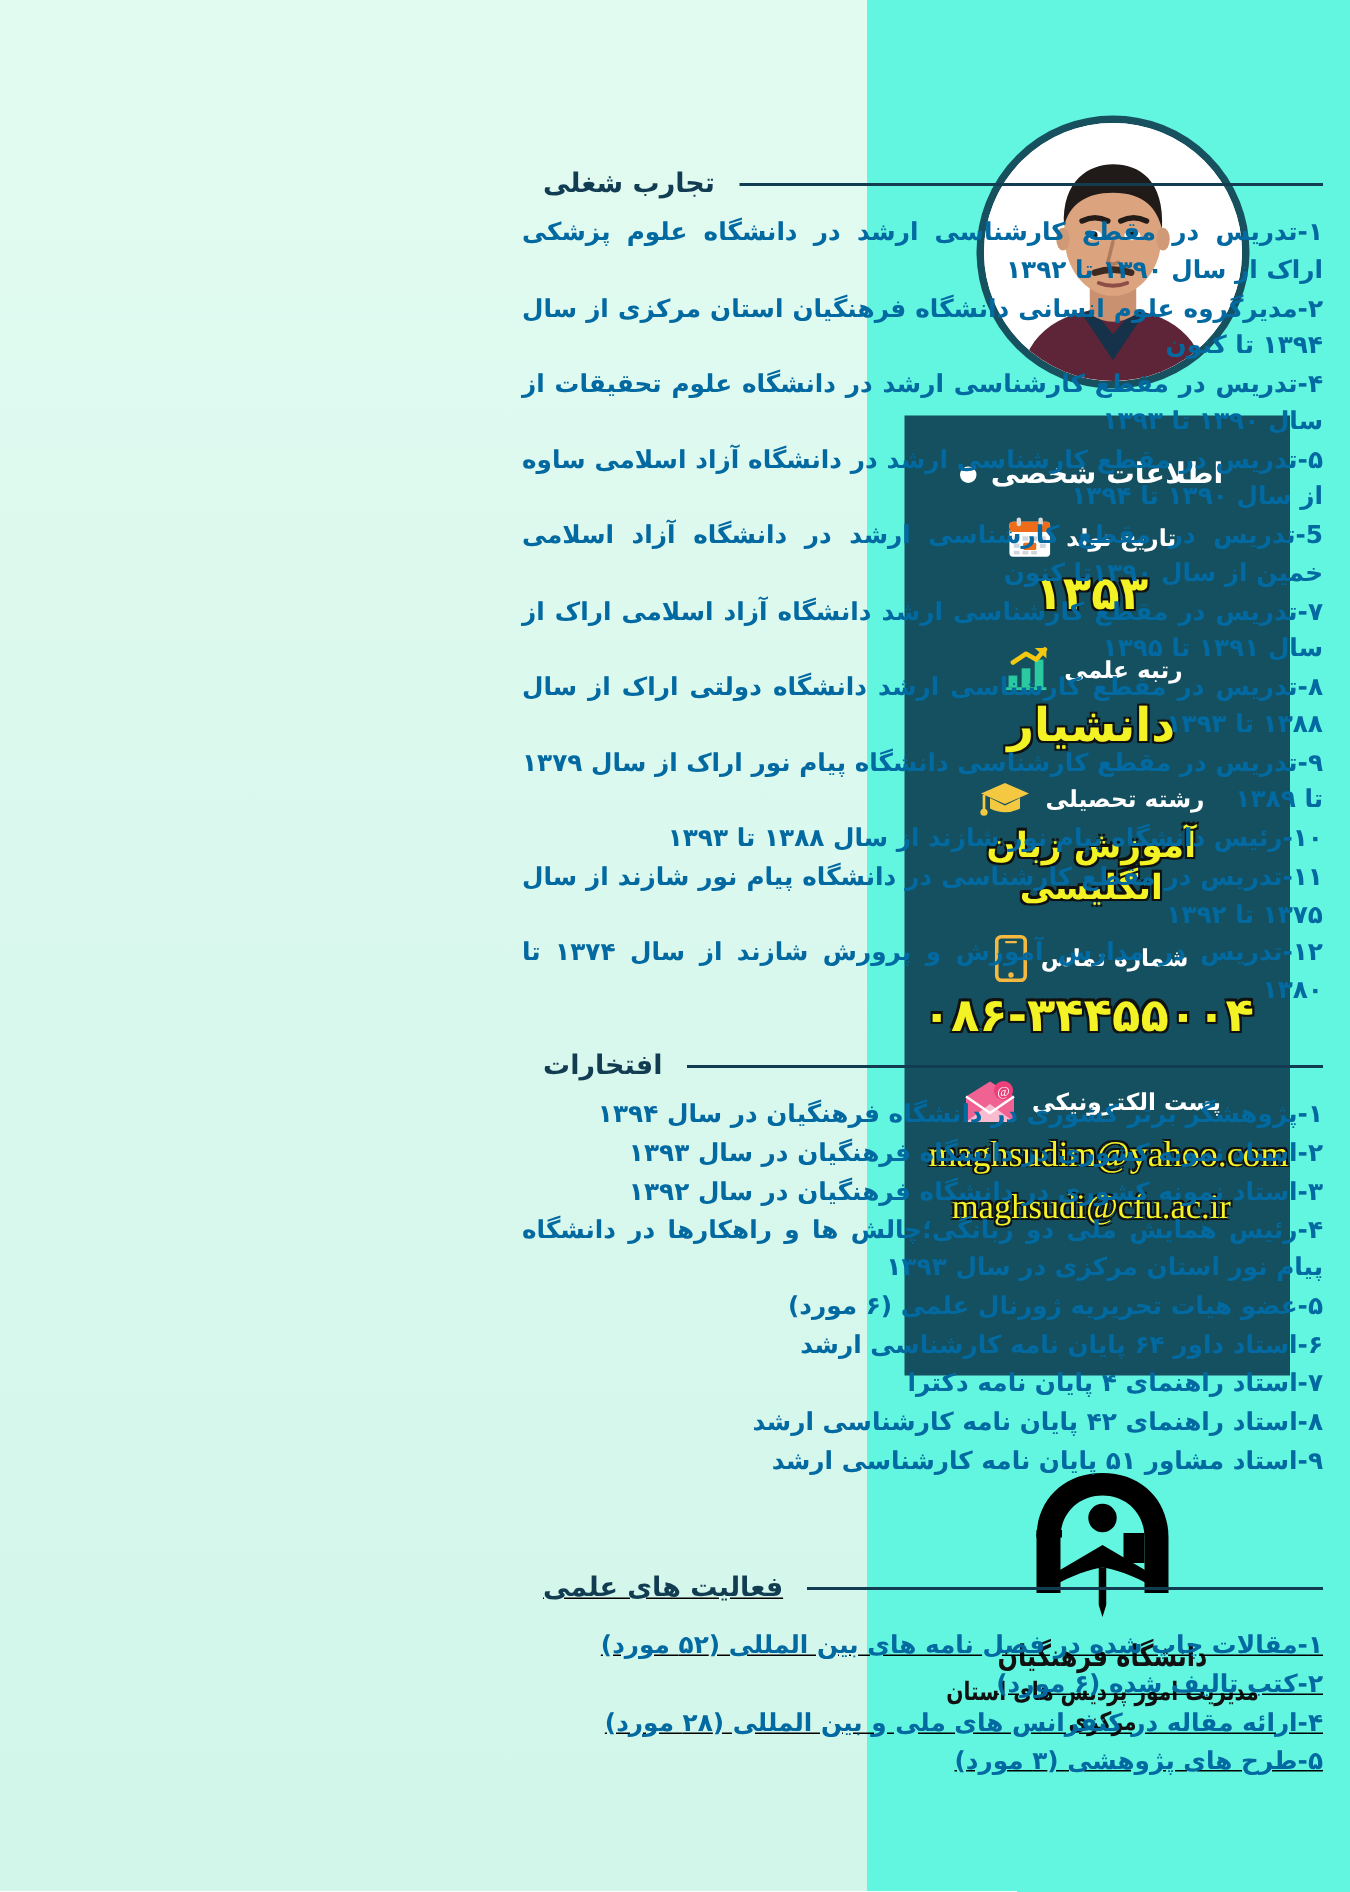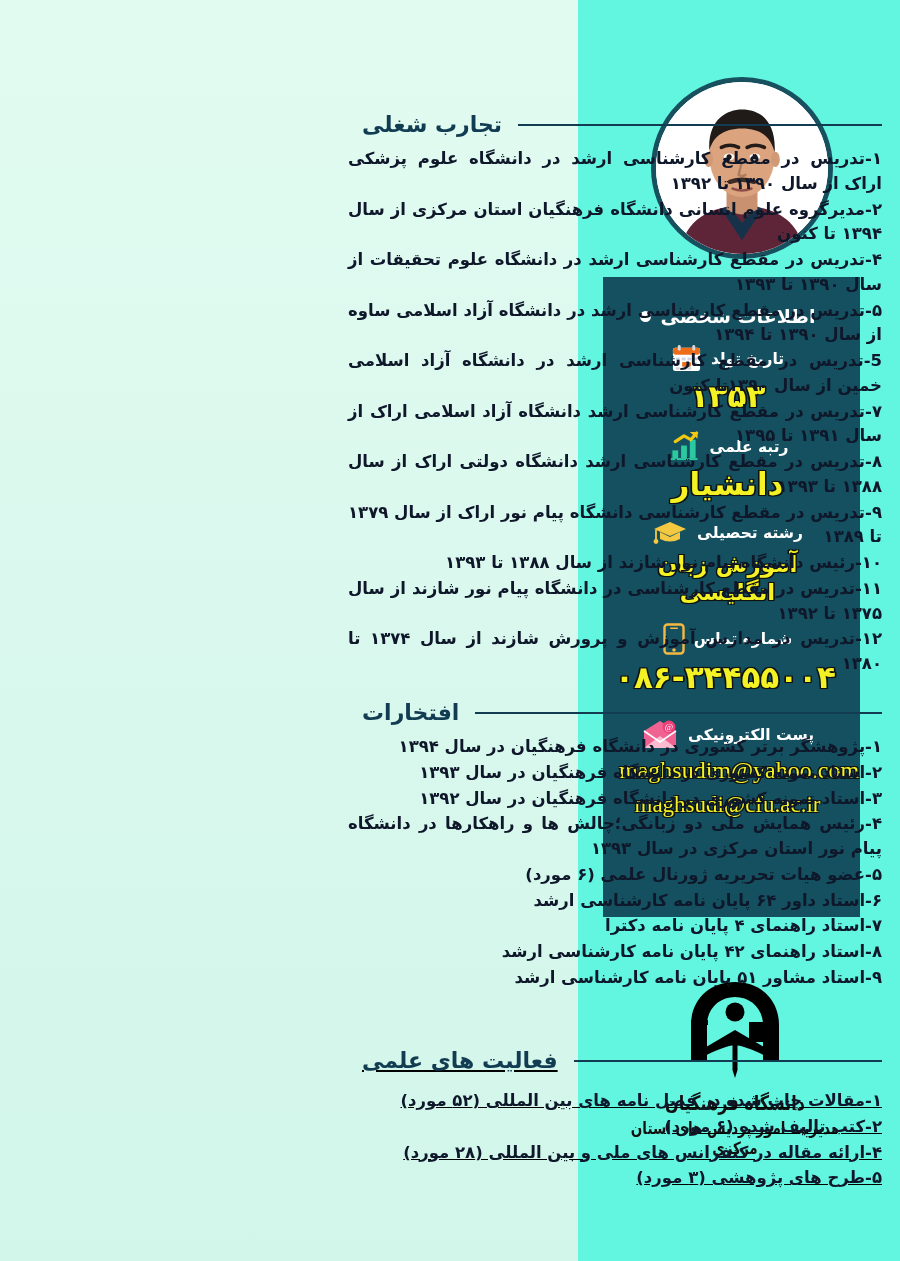--- a/index.html
+++ b/index.html
@@ -158,38 +158,38 @@
     direction: rtl;
   }
   .section-header {
     display: flex;
     align-items: center;
     gap: 0;
     margin-bottom: 10px;
   }
   .section-title {
     color: #123c52;
-    font-size: 22px;
+    font-size: 18px;
     font-weight: bold;
     white-space: nowrap;
     padding-left: 14px;
   }
   .section-rule {
     flex: 1 1 auto;
     height: 2px;
     background: #123c52;
     margin-left: 16px;
   }
   .item-list {
     list-style: none;
     margin: 0;
     padding: 0;
   }
   .item-list li {
-    color: #0f172a;
+    color: #0369a1;
     font-size: 16.5px;
     font-weight: bold;
     line-height: 1.5;
     text-align: justify;
     text-align-last: right;
     margin-bottom: 1px;
   }
 </style>
 </head>
 <body>

